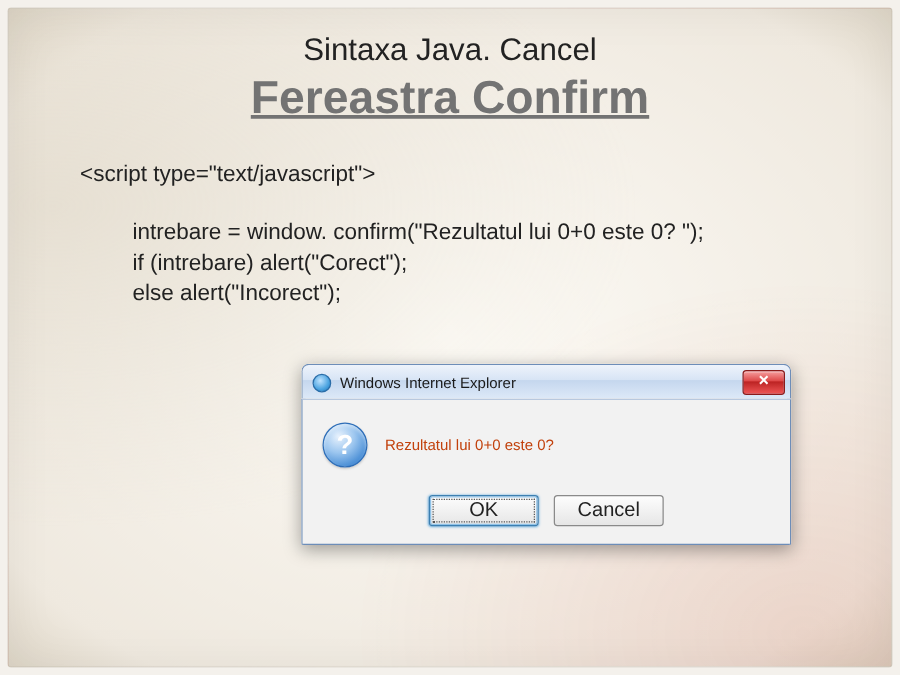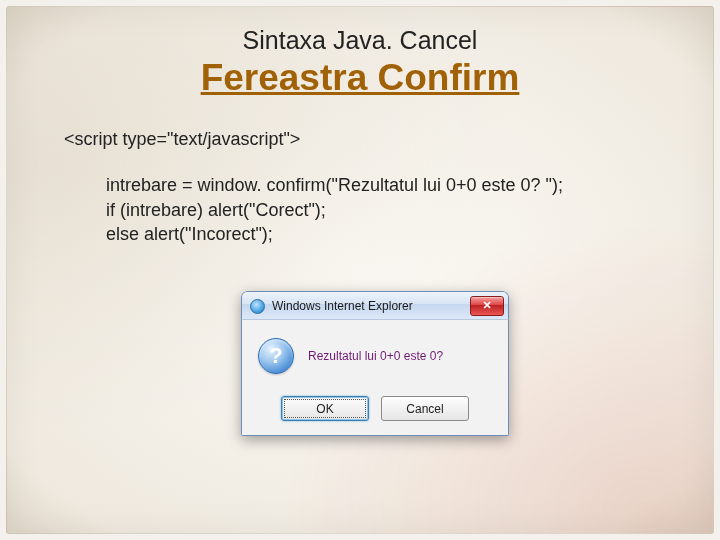--- a/index.html
+++ b/index.html
@@ -32,21 +32,21 @@
   .subtitle {
     text-align: center;
     font-size: 25px;
     color: #222;
     margin-top: 6px;
   }
   .title {
     text-align: center;
     font-size: 37px;
     font-weight: bold;
-    color: #a16207;
+    color: #737373;
     text-decoration: underline;
     margin-top: 2px;
     margin-bottom: 28px;
   }
   .code-block {
     font-size: 18px;
     color: #222;
     line-height: 1.35;
     margin-left: 30px;
   }
@@ -59,21 +59,21 @@
   }
   .code-close {
     margin-left: 18px;
   }
 
   
   .dialog {
     position: absolute;
     left: 235px;
     top: 285px;
-    width: 268px;
+    width: 392px;
     font-family: "Segoe UI", Tahoma, sans-serif;
     font-size: 12px;
     box-shadow: 0 4px 14px rgba(0,0,0,0.35);
     border-radius: 6px 6px 2px 2px;
     overflow: hidden;
   }
   .dlg-title {
     height: 28px;
     background: linear-gradient(#eef3fb 0%, #d7e4f5 45%, #c5d7ee 46%, #dde9f8 100%);
     border: 1px solid #6d8db8;
@@ -130,32 +130,32 @@
     background: radial-gradient(circle at 35% 30%, #e8f2fd 0%, #9cc6ef 40%, #4b8fd6 75%, #2d6db7 100%);
     border: 1px solid #2d6db7;
     display: flex; align-items: center; justify-content: center;
     color: #fff;
     font-weight: bold;
     font-size: 22px;
     box-shadow: inset 0 2px 3px rgba(255,255,255,0.5), 0 1px 2px rgba(0,0,0,0.2);
     flex-shrink: 0;
   }
   .dlg-msg {
-    color: #701a75;
+    color: #c2410c;
     font-size: 12px;
   }
   .dlg-buttons {
     display: flex;
     justify-content: center;
     gap: 12px;
   }
   .dlg-btn {
     width: 86px;
     height: 23px;
-    font-size: 12px;
+    font-size: 16px;
     background: linear-gradient(#fdfdfd, #e6e6e6);
     border: 1px solid #8a8a8a;
     border-radius: 3px;
     cursor: pointer;
     display: flex;
     align-items: center;
     justify-content: center;
     color: #222;
   }
   .dlg-btn.default {

